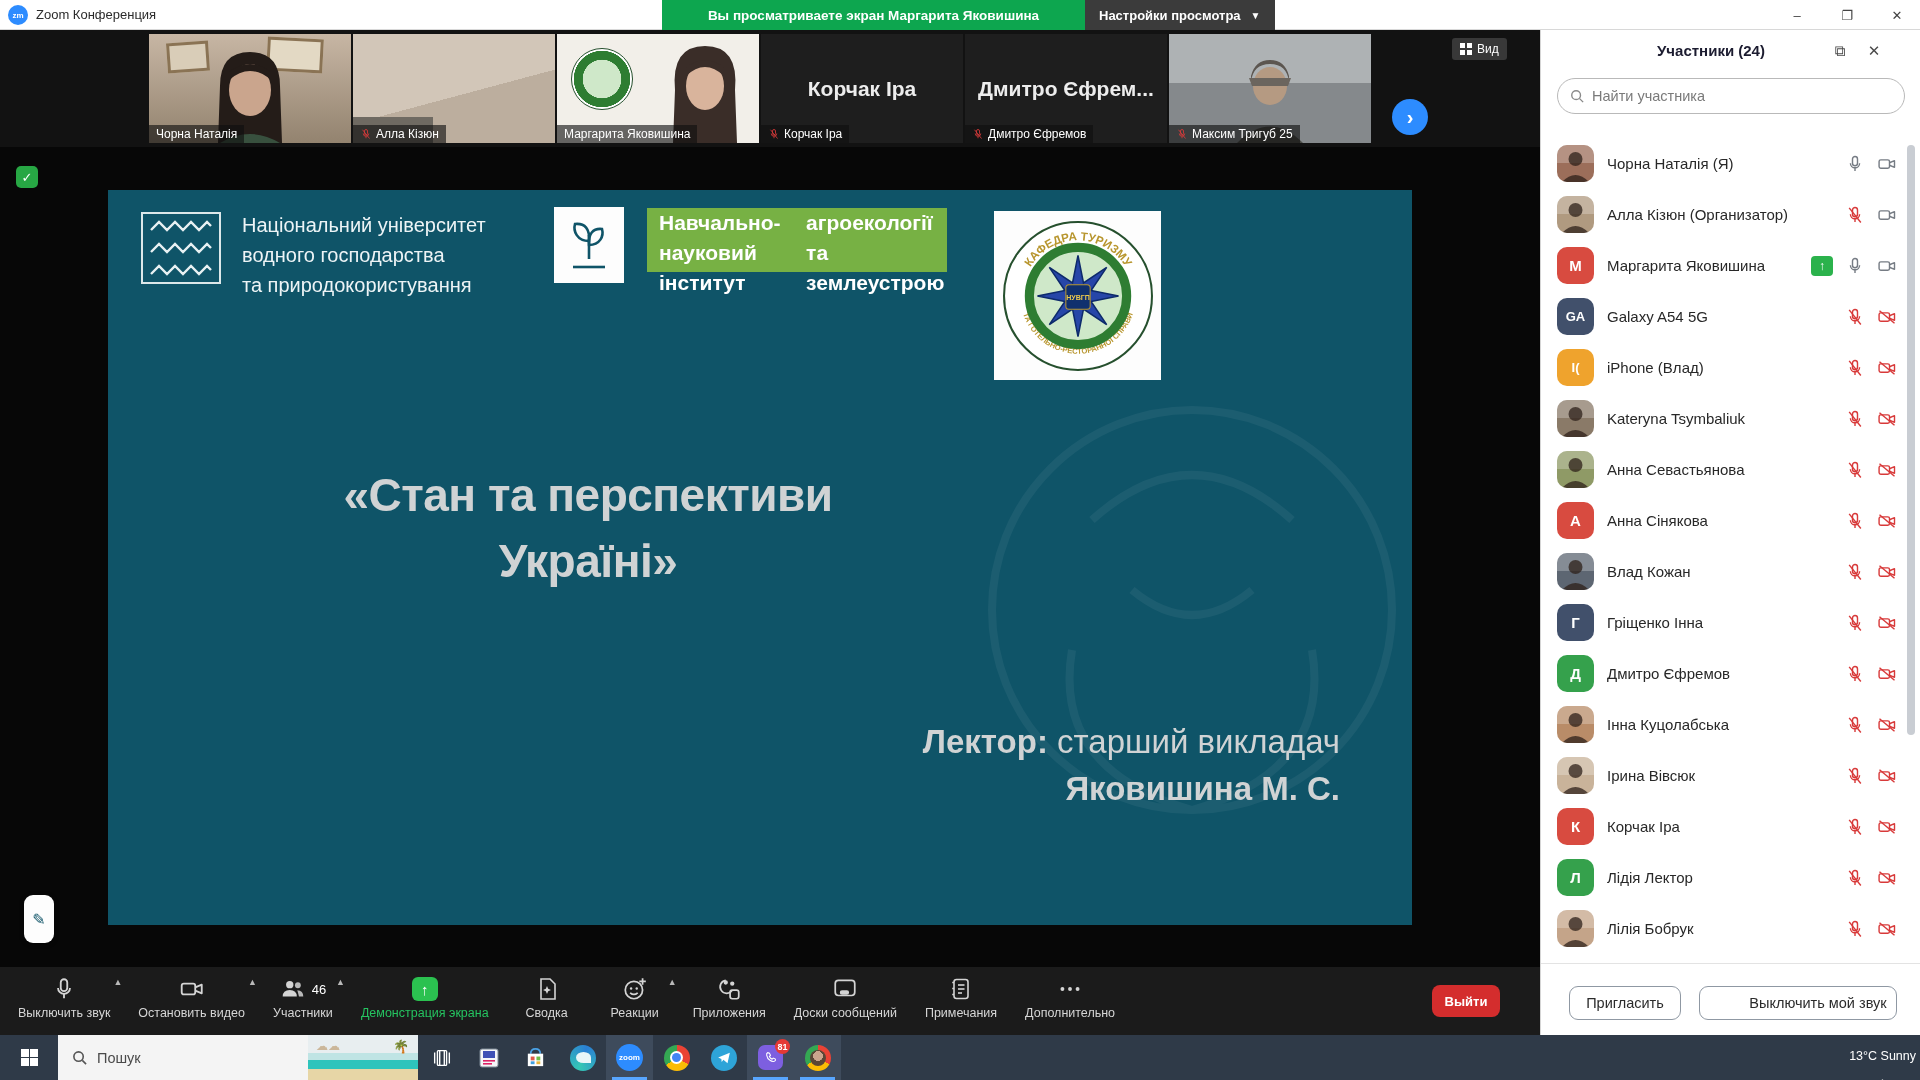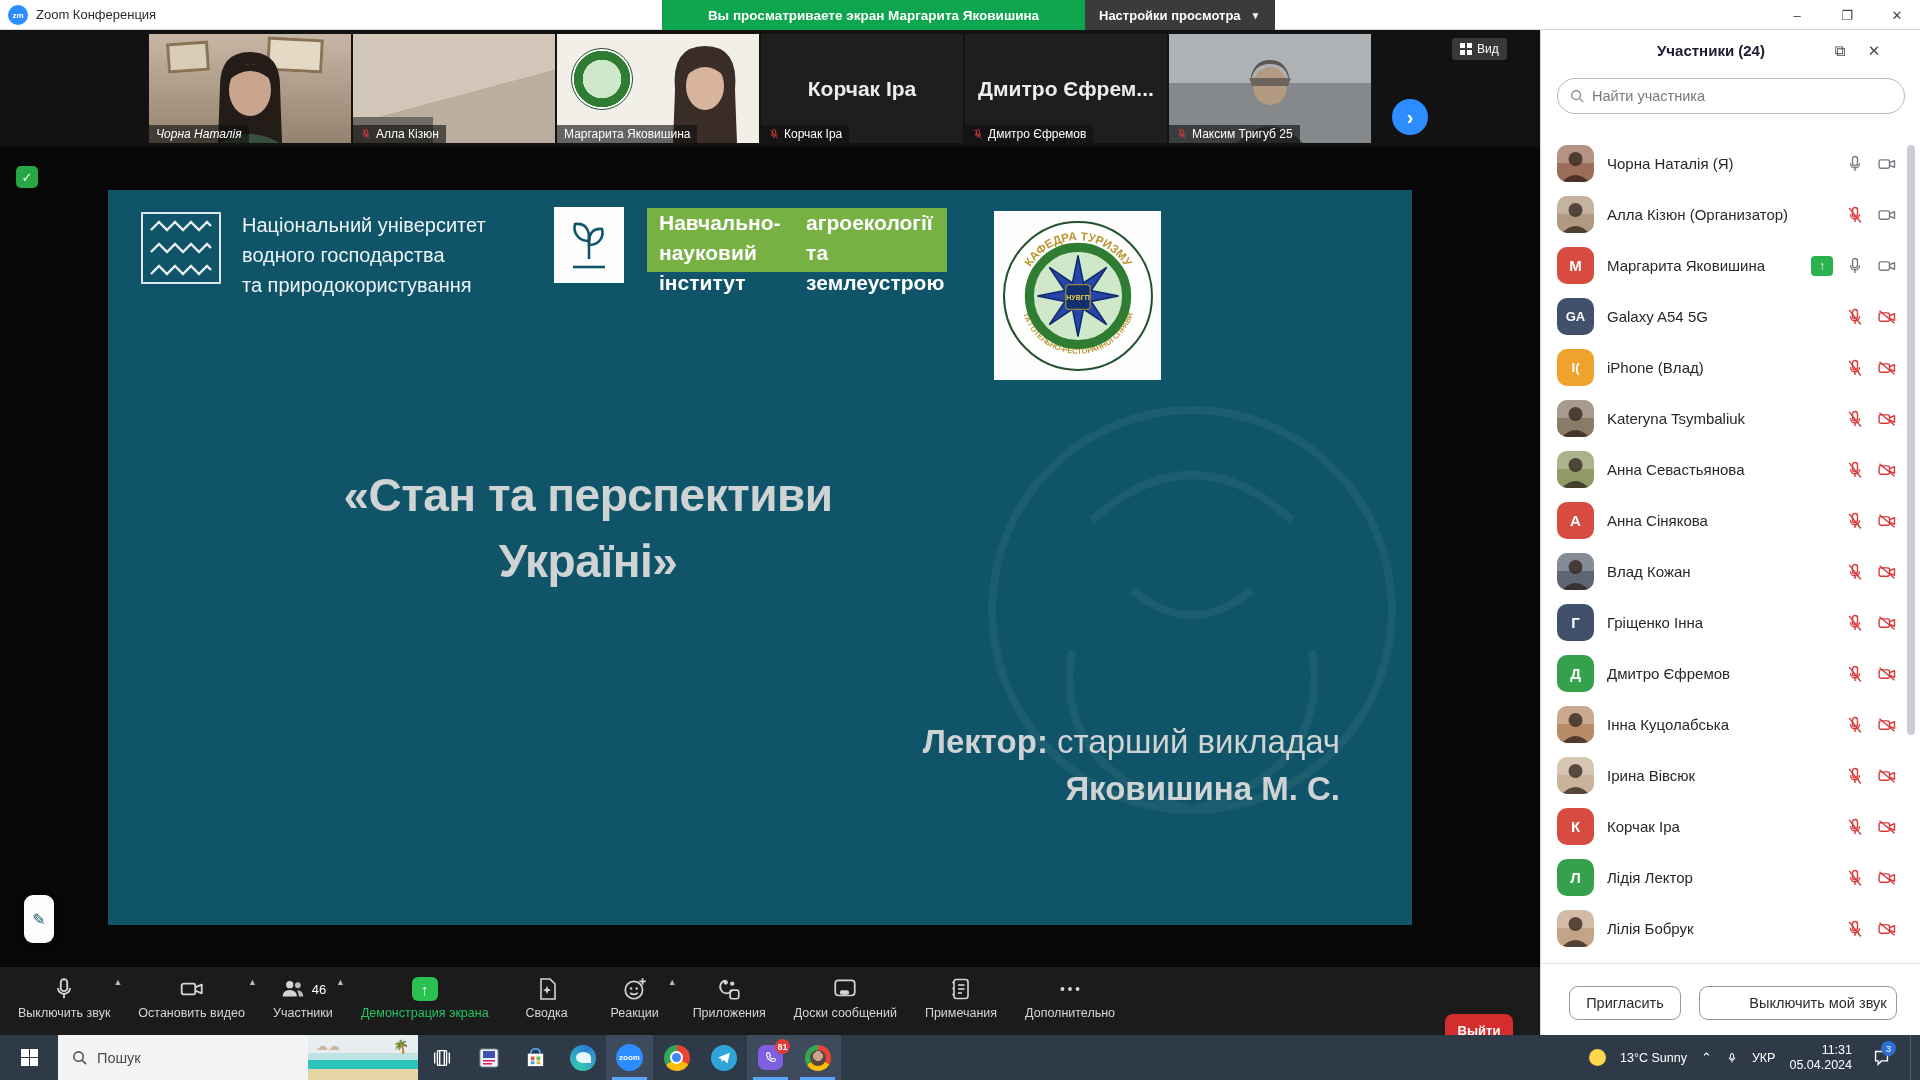--- a/index.html
+++ b/index.html
@@ -74,40 +74,40 @@
     font-size:14.5px; color:#2b2b2b; display:flex; align-items:center; justify-content:center; font-family:inherit; }
 
   
   #toolbar { left:0; top:967px; width:1540px; height:68px; background:#1b1b1b; display:flex; align-items:stretch; padding-left:4px; }
   .tb-item { position:relative; min-width:88px; padding:7px 14px 0 14px; display:flex; flex-direction:column; align-items:center; }
   .tb-item .ic-row { height:30px; display:flex; align-items:center; gap:6px; }
   .tb-item .lbl { margin-top:2px; font-size:12.5px; color:#d6d6d6; white-space:nowrap; }
   .tb-item.accent .lbl { color:#25c360; }
   .tb-item .chev { position:absolute; top:10px; right:2px; color:#b9b9b9; font-size:9px; }
   .tb-badge { color:#fff; font-size:13px; }
-  #leave-btn { position:absolute; left:1432px; top:1014px; width:68px; height:32px; background:#d42d2d; border-radius:8px;
-    color:#fff; font-size:13px; font-weight:bold; display:flex; align-items:center; justify-content:center;margin-left:13px; }
+  #leave-btn { position:absolute; left:1432px; top:985px; width:68px; height:32px; background:#d42d2d; border-radius:8px;
+    color:#fff; font-size:13px; font-weight:bold; display:flex; align-items:center; justify-content:center; }
 
   
   #taskbar { left:0; top:1035px; width:1920px; height:45px; background:#2f3a48; display:flex; align-items:center; }
   #start { width:58px; height:45px; display:flex; align-items:center; justify-content:center; }
   #tb-search { width:360px; height:45px; background:#f4f4f4; display:flex; align-items:center; gap:10px; padding-left:14px;
     position:relative; overflow:hidden; }
   #tb-search .ph { color:#4a4a4a; font-size:14.5px; }
   #beach { position:absolute; right:0; top:0; width:110px; height:45px;
     background:linear-gradient(180deg,#e8eef0 0 40%,#bfe4e4 40% 55%,#2ec4bc 55% 75%,#e7d6a6 75% 100%); }
   #beach .palm { position:absolute; right:8px; top:4px; font-size:13px; }
   #beach .cloud { position:absolute; left:8px; top:4px; color:#cbb79a; font-size:12px; }
   #task-icons { display:flex; height:45px; }
   .tk-slot { width:47px; height:45px; display:flex; align-items:center; justify-content:center; position:relative; }
   .tk-slot.open { background:#3e4b5c; }
   .tk-slot.open::after { content:""; position:absolute; left:6px; bottom:0; width:35px; height:3px; background:#58a6ff; }
   .tk-badge { position:absolute; top:4px; right:4px; min-width:15px; height:15px; border-radius:8px; background:#e53935;
     color:#fff; font-size:9px; font-weight:bold; display:flex; align-items:center; justify-content:center; padding:0 2px; }
-  #tray { margin-left:auto; height:45px; display:flex; align-items:center; gap:14px; color:#fff; font-size:12.5px; padding-right:4px; }
+  #tray { margin-left:auto; height:45px; display:flex; align-items:center; gap:14px; color:#fff; font-size:12.5px; padding-right:4px;flex-direction:column; }
   #tray .sun { width:17px; height:17px; border-radius:50%; background:radial-gradient(circle,#ffd74d 0 55%,#f5a623 100%); }
   #clockblock { text-align:right; line-height:15px; font-size:12.5px; }
   #notif { position:relative; width:30px; height:45px; display:flex; align-items:center; justify-content:center; }
   #notif .nb { position:absolute; top:6px; right:0px; min-width:15px; height:15px; border-radius:8px; background:#2d6fd3;
     color:#fff; font-size:9.5px; display:flex; align-items:center; justify-content:center; padding:0 3px; }
   #showdesk { width:6px; height:45px; border-left:1px solid #55606e; }
 </style>
 </head>
 <body>
 
@@ -119,21 +119,21 @@
     <span>Настройки просмотра</span>
     <span class="chev">▼</span>
   </div>
   <div class="winctl abs" style="left:1774px">–</div>
   <div class="winctl abs" style="left:1824px">❐</div>
   <div class="winctl abs" style="left:1874px">✕</div>
 </div>
 
 <div id="strip" class="abs">
   <div id="thumbs">
-      <div class="thumb active" style="left: 149px; font-style: italic;">
+      <div class="thumb active" style="left: 149px;">
         <div style="position:absolute;inset:0;background:linear-gradient(180deg,#c7b6a4,#93836f)"></div>
      <div style="position:absolute;left:18px;top:8px;width:42px;height:30px;background:#d9cdb8;border:3px solid #8a7354;transform:rotate(-4deg)"></div>
      <div style="position:absolute;left:118px;top:4px;width:56px;height:34px;background:#e3d9c4;border:3px solid #8a7354;transform:rotate(3deg)"></div>
      <svg style="position:absolute;left:41px;top:12px" width="120" height="97" viewBox="0 0 120 97">
           <path d="M30 40 Q30 6 60 6 Q90 6 90 40 L92 97 L28 97 Z" fill="#241c18"></path>
           <ellipse cx="60" cy="44" rx="21" ry="26" fill="#caa58d"></ellipse>
           <path d="M39 34 Q60 16 81 34 L81 26 Q60 10 39 26 Z" fill="#241c18"></path>
           <path d="M30 97 q30 -18 60 0 z" fill="#38503e"></path>
         </svg>
         <div class="label">

